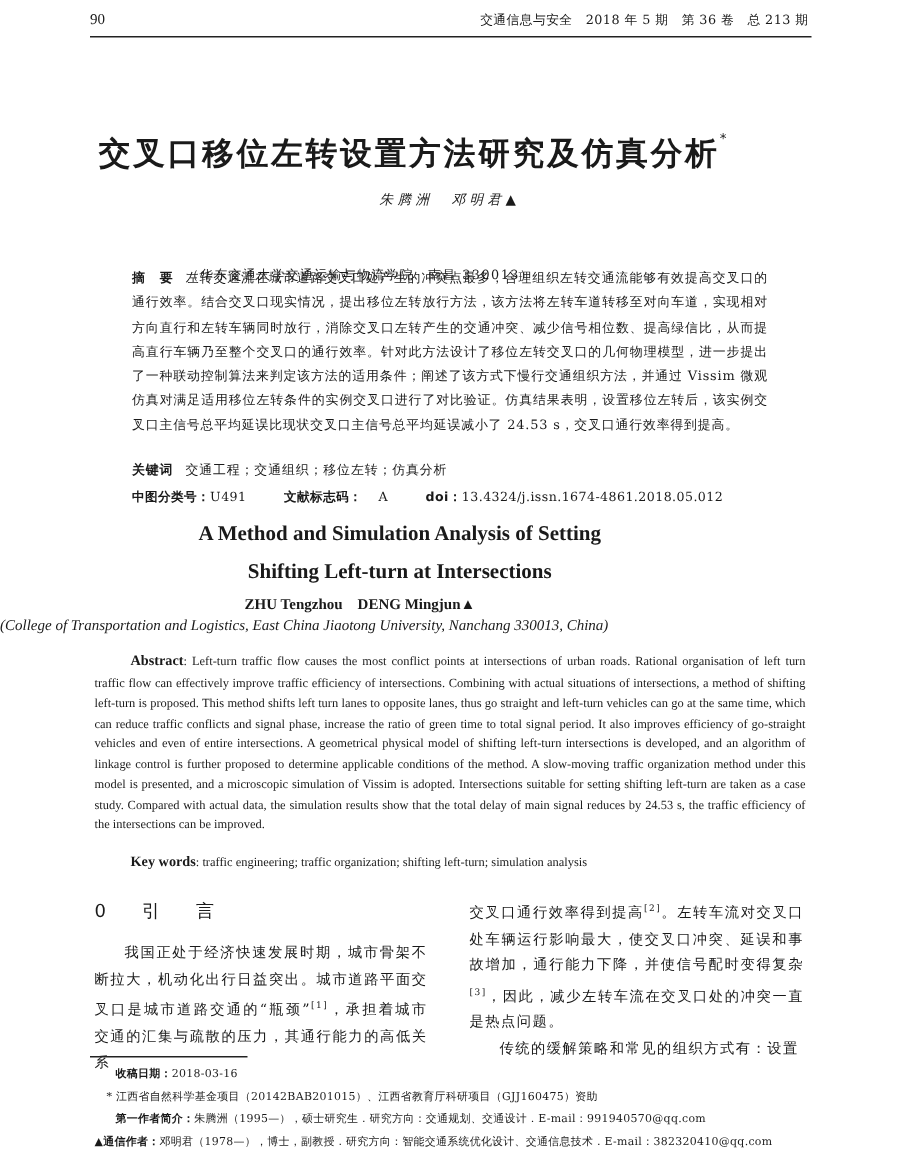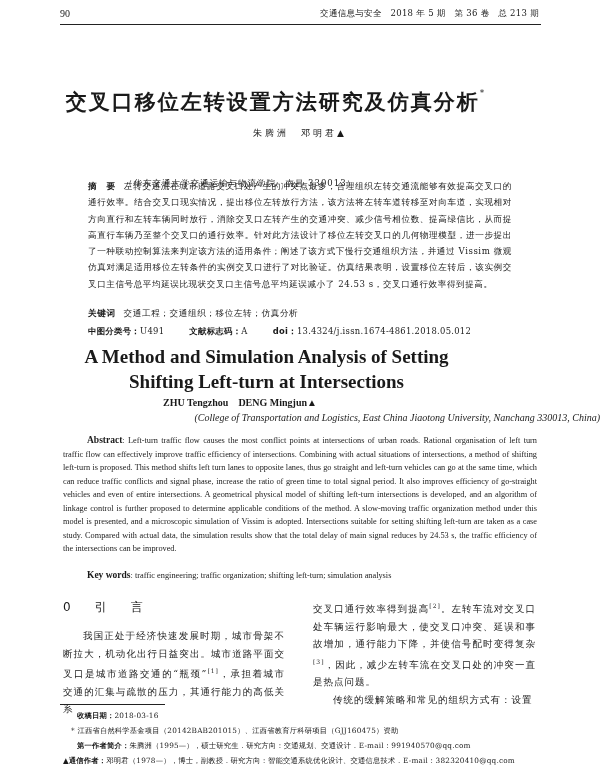--- a/index.html
+++ b/index.html
@@ -6,36 +6,36 @@
   body { width: 600px; height: 780px; position: relative; overflow: hidden; color: #1a1a1a;
          font-family: "DejaVu Serif", "Liberation Serif", serif; }
   .abs { position: absolute; }
   .hdr-num { left: 60px; top: 8px; font-size: 10px; font-family: "Liberation Serif", serif; }
   .hdr-journal { right: 61px; top: 8px; font-size: 8.5px; letter-spacing: 0.3px; }
   .hdr-rule { left: 60px; top: 24px; width: 481px; height: 1.2px; background: #222; }
 
   .title-cn { left: 0; width: 552px; top: 88px; text-align: center; font-size: 21px; font-weight: bold;
               letter-spacing: 2px; font-family: "DejaVu Sans", sans-serif; }
   .title-cn sup { font-size: 9px; font-weight: normal; vertical-align: top; }
-  .authors-cn { left: 0; width: 600px; top: 127px; text-align: center; font-size: 9px; letter-spacing: 3px; }
+  .authors-cn { left: 0; width: 600px; top: 127px; text-align: center; font-size: 9px; letter-spacing: 3px; font-style: italic; }
   .affil-cn { left: 0; width: 480px; top: 147px; text-align: center; font-size: 8.5px; letter-spacing: 1px; margin-top: 31px; }
 
   .abs-cn { left: 88px; width: 424px; top: 178px; font-size: 8.6px; line-height: 16.3px; text-align: justify;
             letter-spacing: 0.55px; }
   .abs-cn .label { font-weight: bold; margin-right: 8px; font-family: "DejaVu Sans", sans-serif; }
   .kw-cn { left: 88px; top: 308px; font-size: 8.6px; letter-spacing: 0.6px; }
   .kw-cn .label, .cls-cn .label { font-weight: bold; font-family: "DejaVu Sans", sans-serif; margin-right: 8px; }
   .cls-cn { left: 88px; top: 326px; font-size: 8.4px; letter-spacing: 0.3px; }
   .cls-cn .gap { display: inline-block; width: 22px; }
 
-  .title-en { left: 0; width: 533px; top: 344px; text-align: center; font-size: 19px; font-weight: bold;
+  .title-en { left: 0; width: 533px; top: 344px; text-align: center; font-size: 14px; font-weight: bold;
               line-height: 25px; font-family: "Liberation Serif", serif; }
   .authors-en { left: 0; width: 480px; top: 396px; text-align: center; font-size: 10px; font-weight: bold;
                 font-family: "Liberation Serif", serif; }
-  .affil-en { left: 0; width: 600px; top: 412px; text-align: right; font-size: 10px; font-style: italic;
+  .affil-en { left: 0; width: 600px; top: 412px; text-align: left; font-size: 10px; font-style: italic;
               font-family: "Liberation Serif", serif; }
 
   .abs-en { left: 63px; width: 474px; top: 434px; font-size: 8.3px; line-height: 13.5px; text-align: justify;
             font-family: "Liberation Serif", serif; text-indent: 24px; }
   .abs-en .label { font-weight: bold; font-size: 9.5px; }
   .kw-en { left: 87px; top: 570px; font-size: 8.3px; font-family: "Liberation Serif", serif; }
   .kw-en .label { font-weight: bold; font-size: 9.5px; }
 
   .sec-head { left: 63px; top: 599px; font-size: 12px; letter-spacing: 6px; font-family: "DejaVu Sans", sans-serif; }
   .col-left { left: 63px; width: 222px; top: 627px; font-size: 9.5px; line-height: 17.5px; text-align: justify;
@@ -58,21 +58,21 @@
 <div class="abs hdr-rule"></div>
 
 <div class="abs title-cn"><span>交叉口移位左转设置方法研究及仿真分析</span><sup>*</sup></div>
 <div class="abs authors-cn">朱腾洲　邓明君▲</div>
 <div class="abs affil-cn">（华东交通大学交通运输与物流学院　南昌 330013）</div>
 
 <div class="abs abs-cn"><span class="label">摘　要</span><span>左转交通流在城市道路交叉口处产生的冲突点最多，合理组织左转交通流能够有效提高交叉口的通行效率。结合交叉口现实情况，提出移位左转放行方法，该方法将左转车道转移至对向车道，实现相对方向直行和左转车辆同时放行，消除交叉口左转产生的交通冲突、减少信号相位数、提高绿信比，从而提高直行车辆乃至整个交叉口的通行效率。针对此方法设计了移位左转交叉口的几何物理模型，进一步提出了一种联动控制算法来判定该方法的适用条件；阐述了该方式下慢行交通组织方法，并通过 Vissim 微观仿真对满足适用移位左转条件的实例交叉口进行了对比验证。仿真结果表明，设置移位左转后，该实例交叉口主信号总平均延误比现状交叉口主信号总平均延误减小了 24.53 s，交叉口通行效率得到提高。</span></div>
 <div class="abs kw-cn"><span class="label">关键词</span><span>交通工程；交通组织；移位左转；仿真分析</span></div>
 <div class="abs cls-cn">
   <span class="label" style="margin-right:0">中图分类号：</span><span>U491</span><span class="gap"></span>
-  <span class="label" style="margin-right:0">文献标志码：</span><span>A</span><span class="gap"></span>
+  <span class="label" style="margin-right:11px">文献标志码：</span><span>A</span><span class="gap"></span>
   <span class="label" style="margin-right:0">doi：</span><span>13.4324/j.issn.1674-4861.2018.05.012</span>
 </div>
 
 <div class="abs title-en">
   <div>A Method and Simulation Analysis of Setting</div>
   <div>Shifting Left-turn at Intersections</div>
 </div>
 <div class="abs authors-en">ZHU Tengzhou　DENG Mingjun▲</div>
 <div class="abs affil-en">(College of Transportation and Logistics, East China Jiaotong University, Nanchang 330013, China)</div>
 

